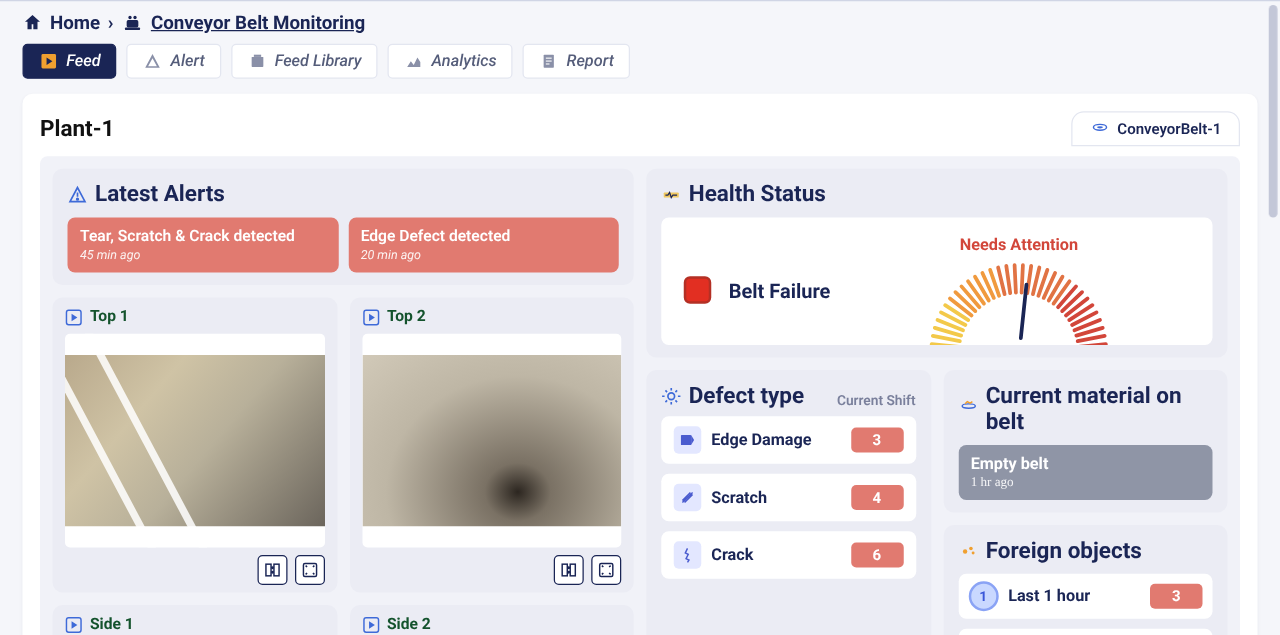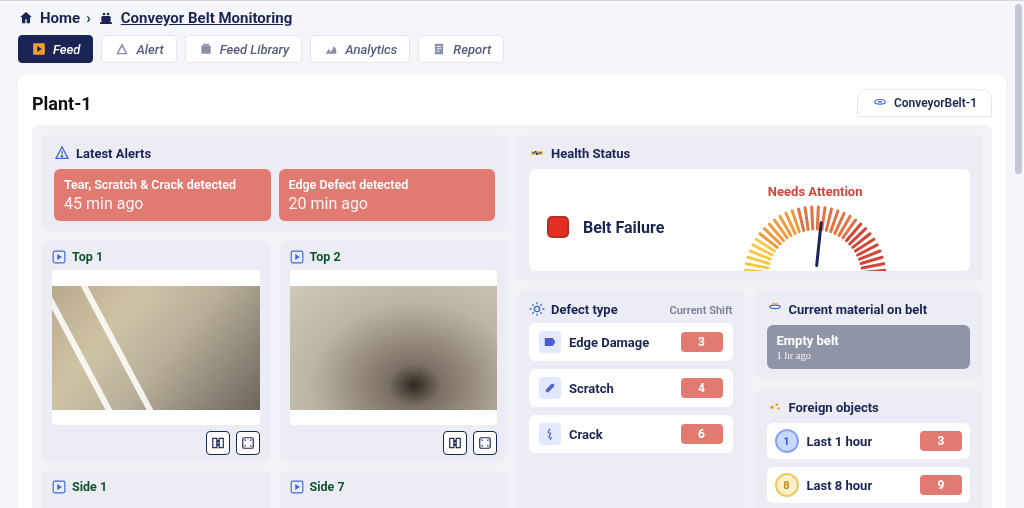--- a/index.html
+++ b/index.html
@@ -96,36 +96,36 @@
   .right-col { display:flex; flex-direction:column; gap:10px; }
 
   
   .panel {
     background:#ebecf4;
     border-radius:8px;
     padding:10px 12px;
   }
   .panel-title {
     display:flex; align-items:center; gap:6px;
-    font-size:13px; font-weight:700; color:#1a2555;
+    font-size:18px; font-weight:700; color:#1a2555;
     margin-bottom:8px;
   }
   .panel-title .picon { width:16px; height:16px; display:inline-flex; color:#1a2555;}
 
   
   .alerts-row { display:flex; gap:8px; }
   .alert-card {
     flex:1;
     background:#e17a70;
     color:#fff;
     border-radius:6px;
     padding:8px 10px;
   }
   .alert-card .atxt { font-size:12.5px; font-weight:600; }
-  .alert-card .atime { font-size:16px; opacity:0.9; margin-top:2px; }
+  .alert-card .atime { font-size:10px; opacity:0.9; margin-top:2px;font-style:italic; }
 
   
   .cams { display:grid; grid-template-columns:1fr 1fr; grid-template-rows:auto auto; gap:10px;}
   .cam-card {
     background:#ebecf4;
     border-radius:8px;
     padding:8px 10px 6px 10px;
     display:flex; flex-direction:column;
   }
   .cam-card.short { padding-bottom:18px; }
@@ -425,21 +425,21 @@
         </div>
 
         <div class="cam-card short">
           <div class="cam-head">
             <span>
               <svg viewBox="0 0 24 24" width="14" height="14">
                   <rect x="2" y="2" width="20" height="20" rx="3" fill="none" stroke="#3e6ad8" stroke-width="2"></rect>
                   <path d="M9 7l8 5-8 5z" fill="#3e6ad8"></path>
                 </svg>
             </span>
-            <span>Side 7</span>
+            <span>Side 2</span>
           </div>
         </div>
       </div>
     </div>
 
     <div class="right-col">
       <div class="panel">
         <div class="panel-title">
           <span class="picon">
             <svg viewBox="0 0 24 24" width="16" height="16">

